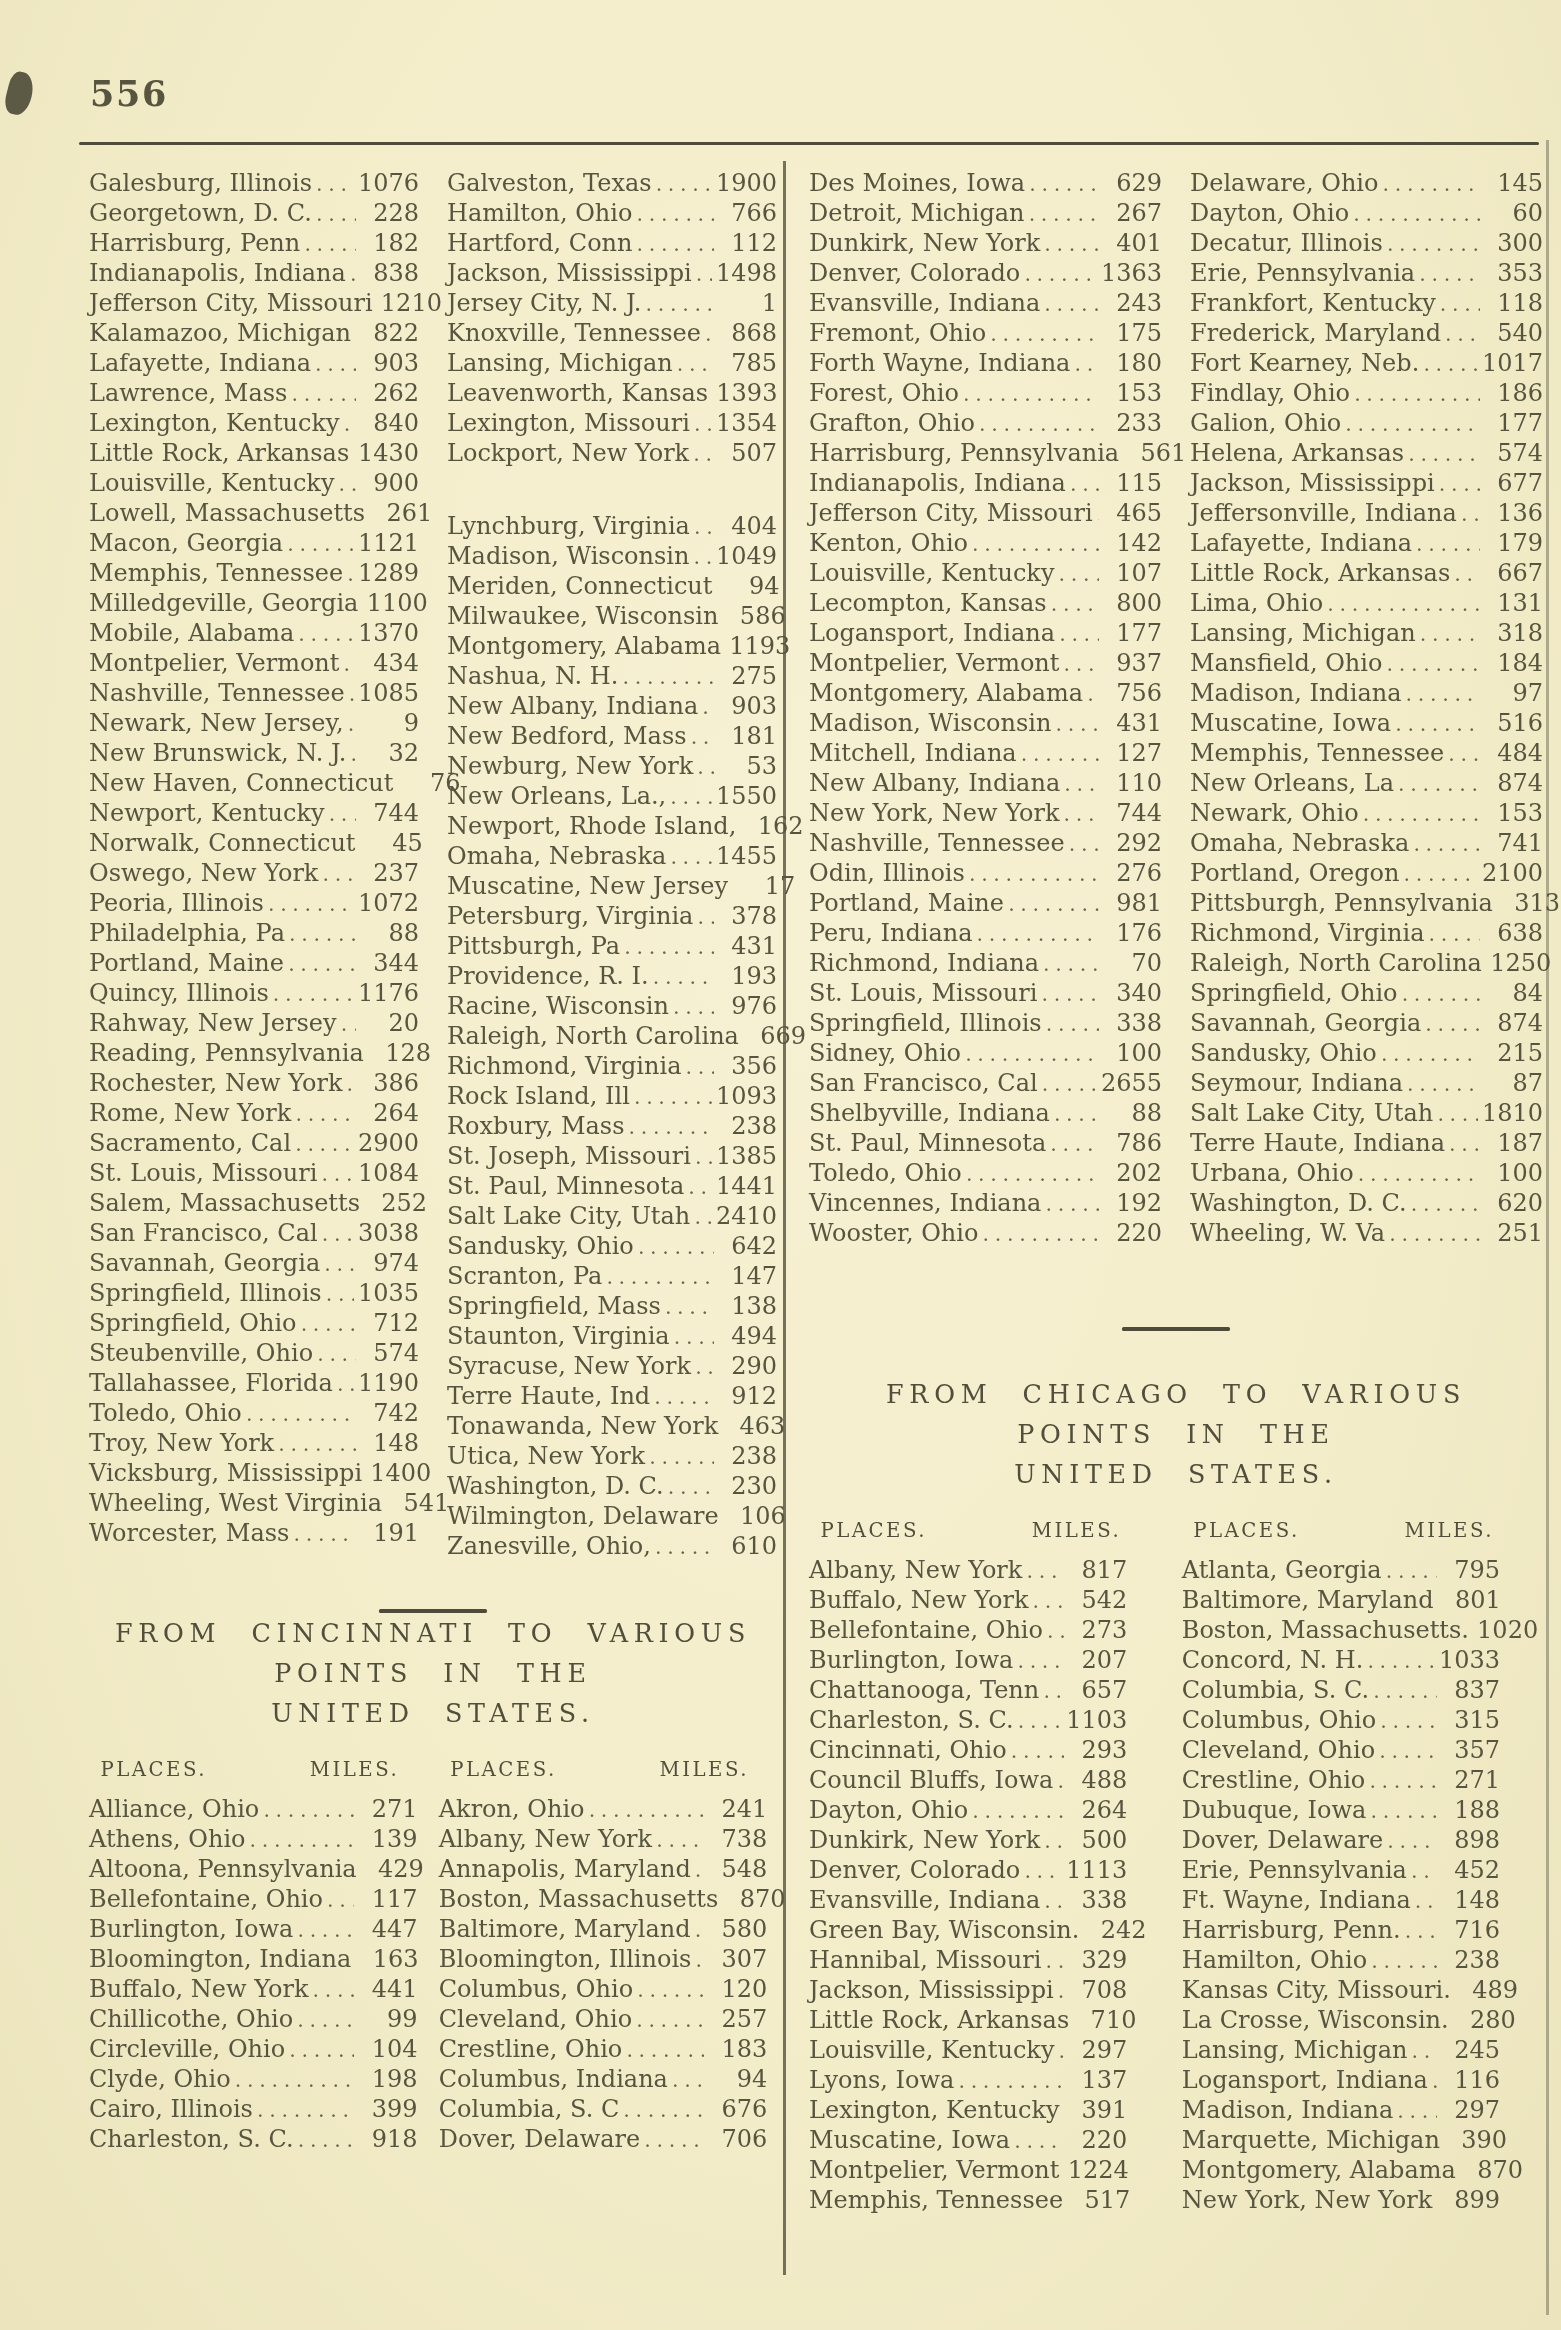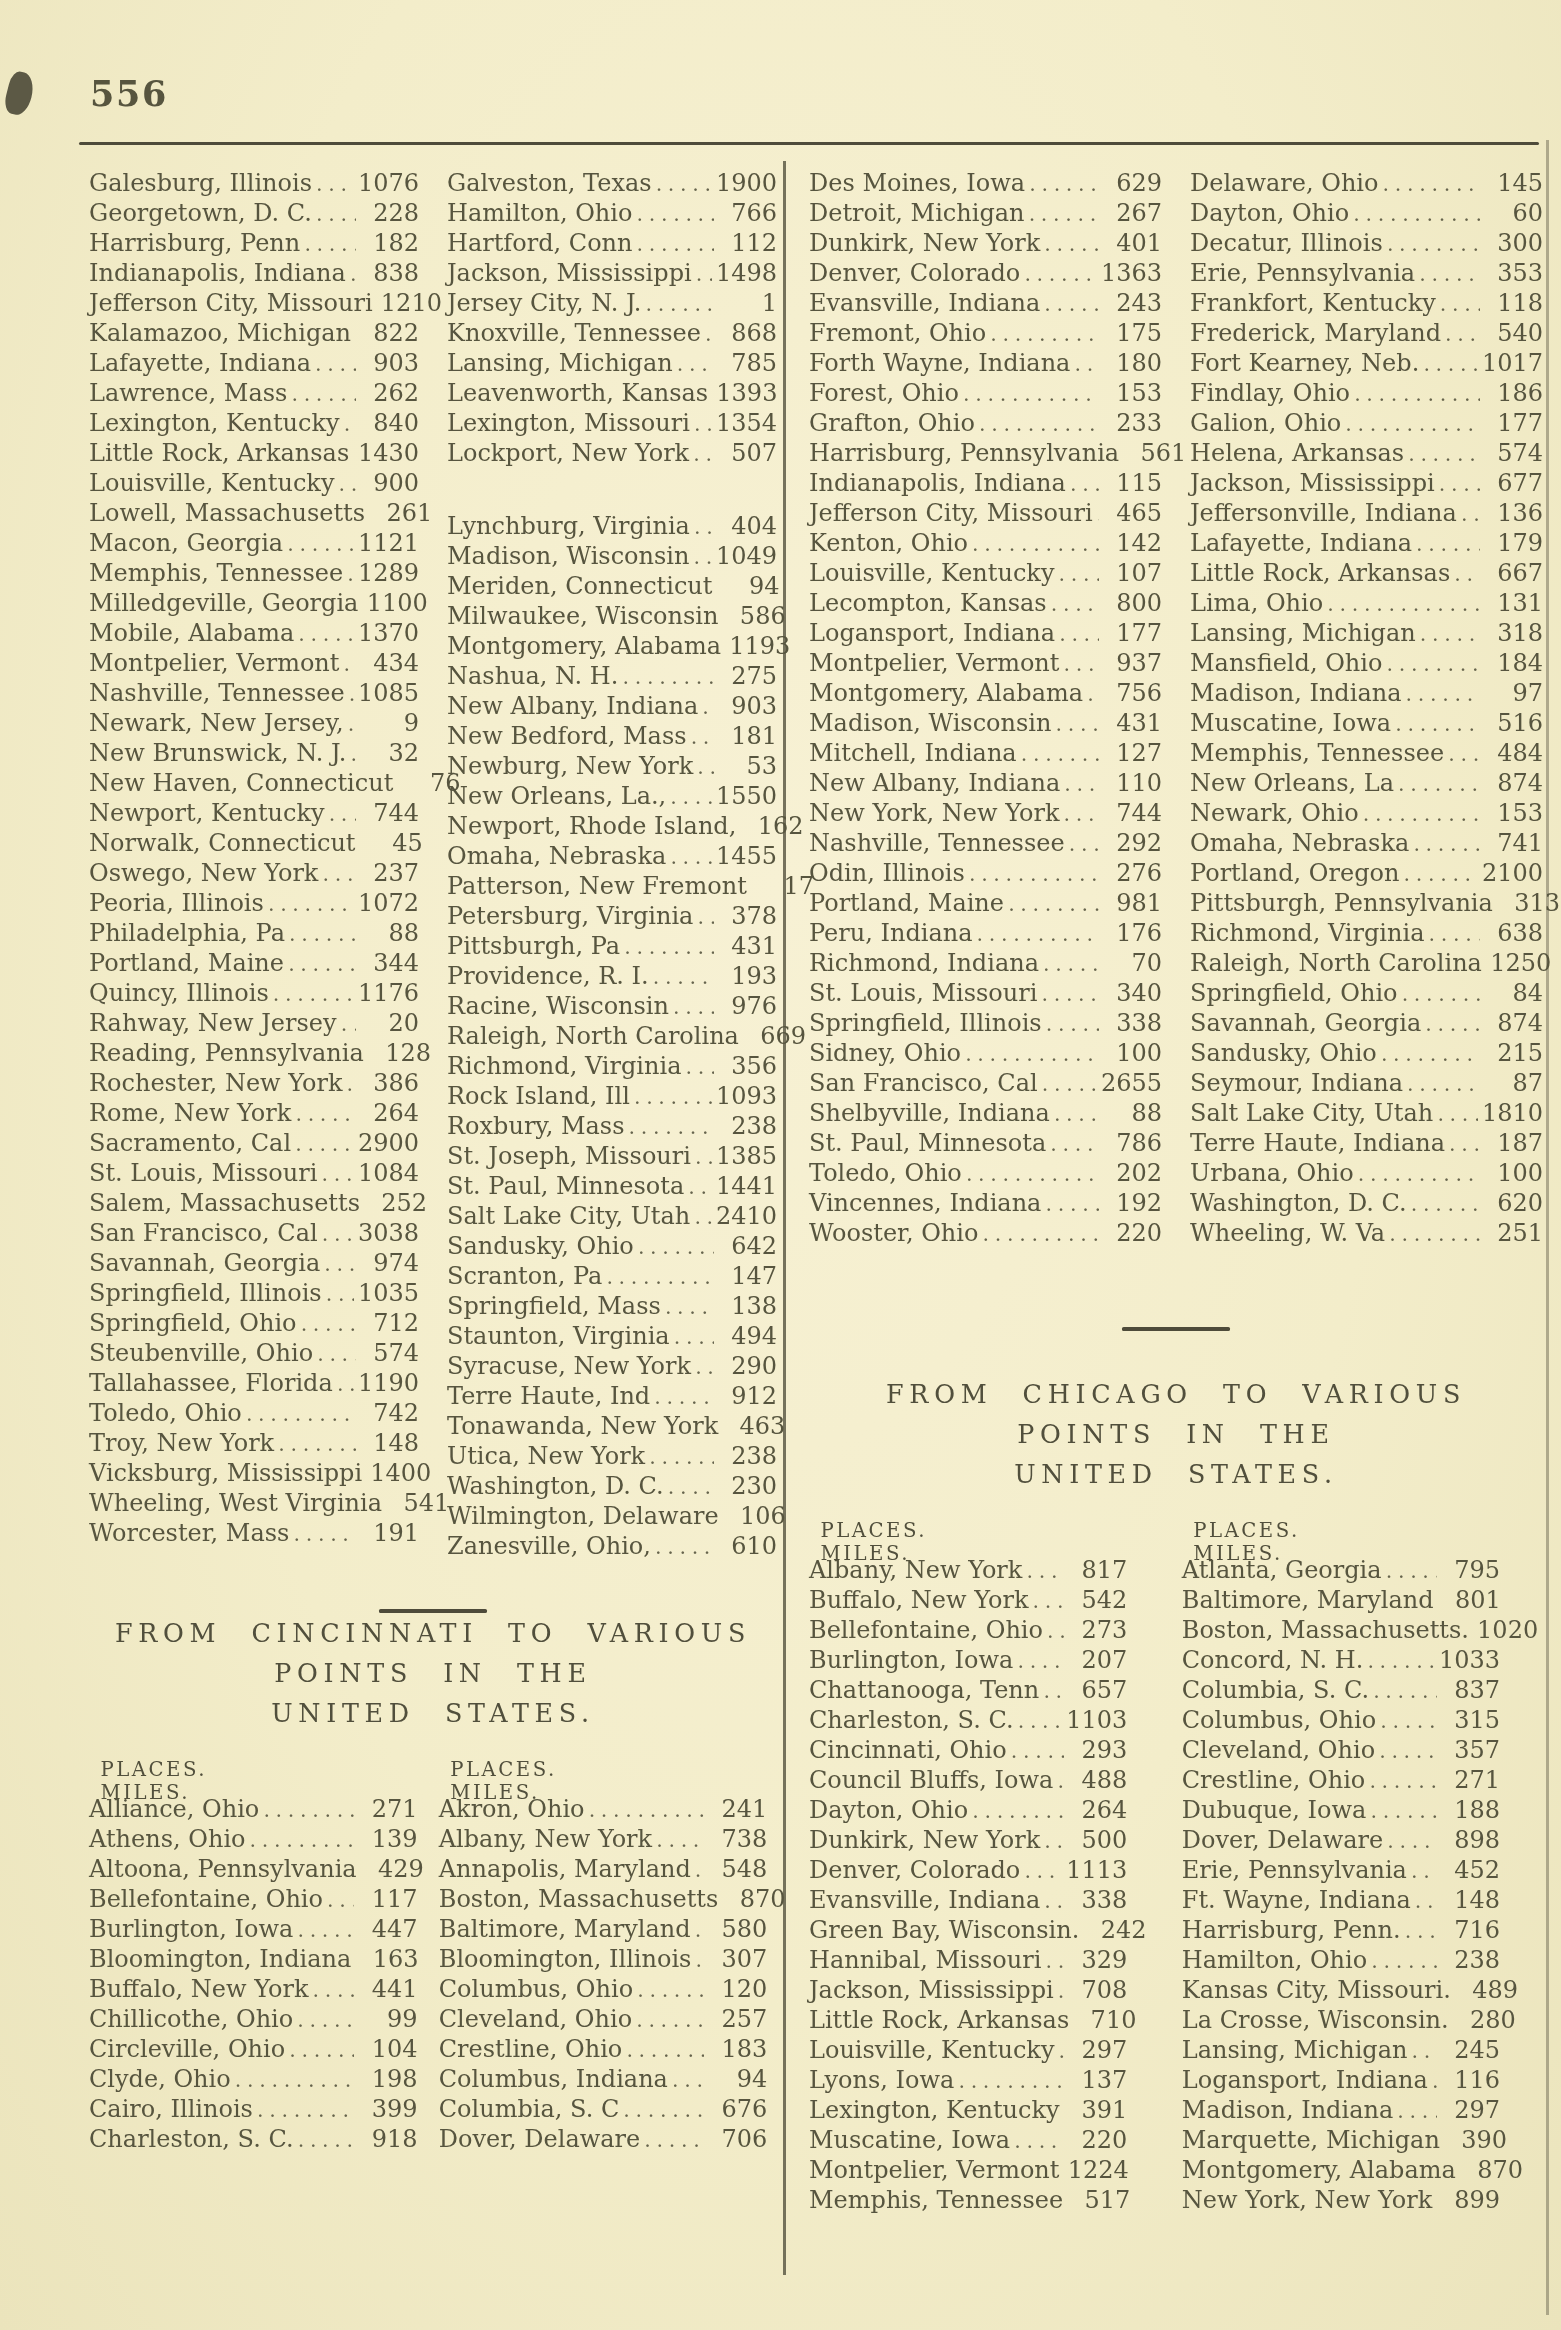--- a/index.html
+++ b/index.html
@@ -45,21 +45,21 @@
 
   .sec-rule { width:108px; height:4.1px; background:#4e4b3a; margin:0 auto; border-radius:1.6px; }
   .half-left  .sec-rule { margin-top:48px; }
   .half-right .sec-rule { margin-top:79px; }
   .sec-title { text-align:center; font-size:25.4px; letter-spacing:5.7px; word-spacing:16.4px;
     line-height:40px; color:#514f3c; }
   .half-left  .sec-title { }
   .half-right .sec-title { margin-top:43px; }
   .sec-table { display:flex; gap:11.5px; margin-top:24.6px; }
   .col-head { display:flex; justify-content:space-between; align-items:baseline;
-    height:36px; font-size:19.7px; letter-spacing:2.5px; padding:0 28px 0 11.5px; color:#514f3c;flex-direction:column; }
+    height:36px; font-size:19.7px; letter-spacing:2.5px; padding:0 28px 0 11.5px; color:#514f3c; }
   .cincinnati-table .row { padding-right:9.8px; }
   .chicago-table .row { padding-right:43px; }
   .chicago-table .col-head { padding:0 49px 0 11.5px; }
 </style>
 </head>
 <body>
 
 <div id="page">
   <span class="scan-artifact"></span>
 
@@ -414,21 +414,21 @@
             <span class="place">Newport, Rhode Island,</span>
             <span class="leader"></span>
             <span class="miles">162</span>
           </div>
           <div class="row">
             <span class="place">Omaha, Nebraska</span>
             <span class="leader"></span>
             <span class="miles">1455</span>
           </div>
           <div class="row">
-            <span class="place">Patterson, New Fremont</span>
+            <span class="place">Muscatine, New Jersey</span>
             <span class="leader"></span>
             <span class="miles">17</span>
           </div>
           <div class="row">
             <span class="place">Petersburg, Virginia</span>
             <span class="leader"></span>
             <span class="miles">378</span>
           </div>
           <div class="row">
             <span class="place">Pittsburgh, Pa</span>

